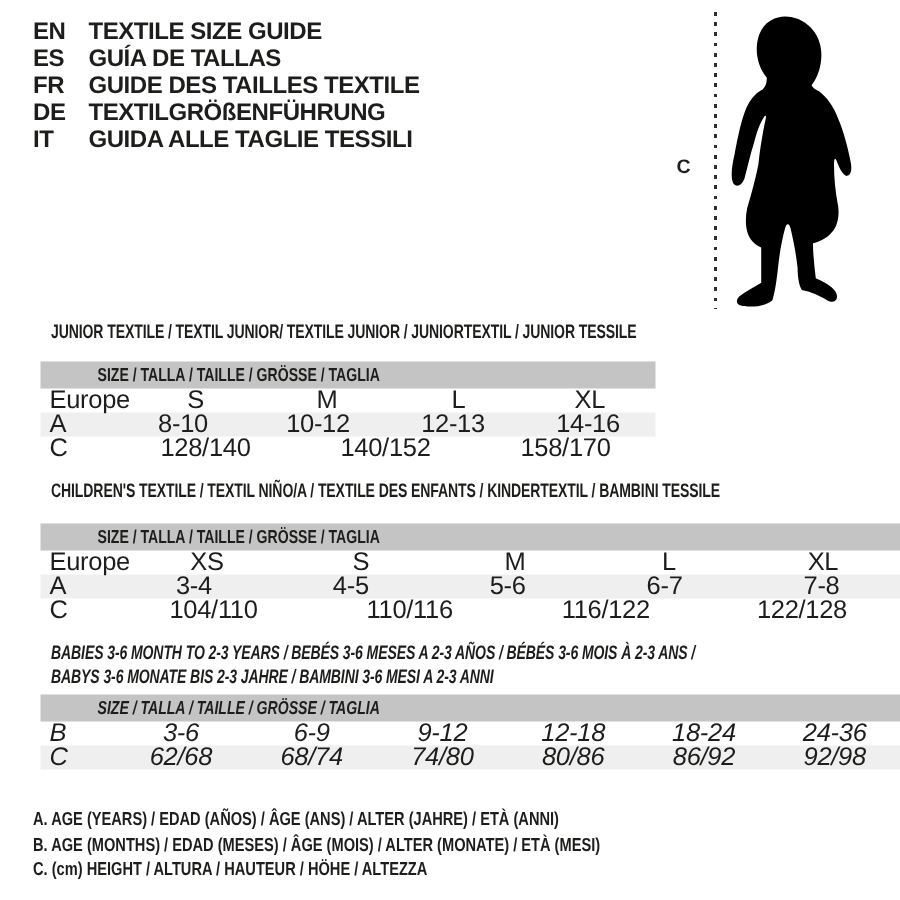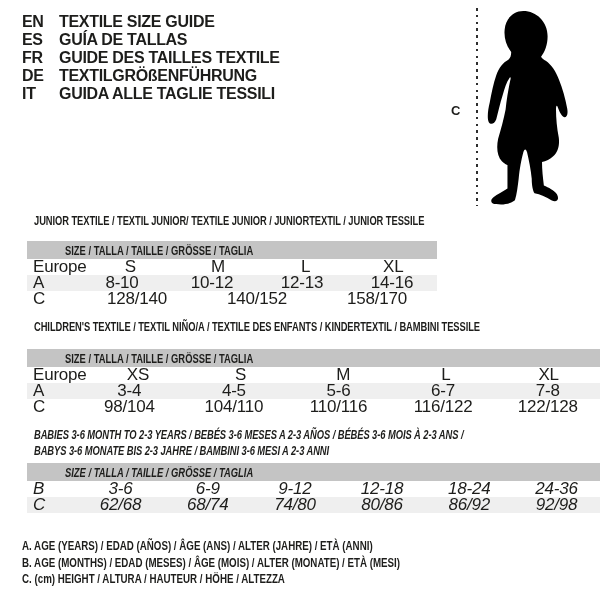--- a/index.html
+++ b/index.html
@@ -132,21 +132,20 @@
     <div class="trow alt">
       <span class="cell rlabel">A</span>
       <span class="cell">3-4</span>
       <span class="cell">4-5</span>
       <span class="cell">5-6</span>
       <span class="cell">6-7</span>
       <span class="cell">7-8</span>
     </div>
     <div class="trow">
       <span class="cell rlabel">C</span>
-      <span class="cell">98/104</span>
       <span class="cell">104/110</span>
       <span class="cell">110/116</span>
       <span class="cell">116/122</span>
       <span class="cell">122/128</span>
     </div>
   </section>
 
   <section class="tbl t3">
     <div class="tbl-title">BABIES 3-6 MONTH TO 2-3 YEARS / BEBÉS 3-6 MESES A 2-3 AÑOS / BÉBÉS 3-6 MOIS À 2-3 ANS /</div>
     <div class="tbl-title">BABYS 3-6 MONATE BIS 2-3 JAHRE / BAMBINI 3-6 MESI A 2-3 ANNI</div>

